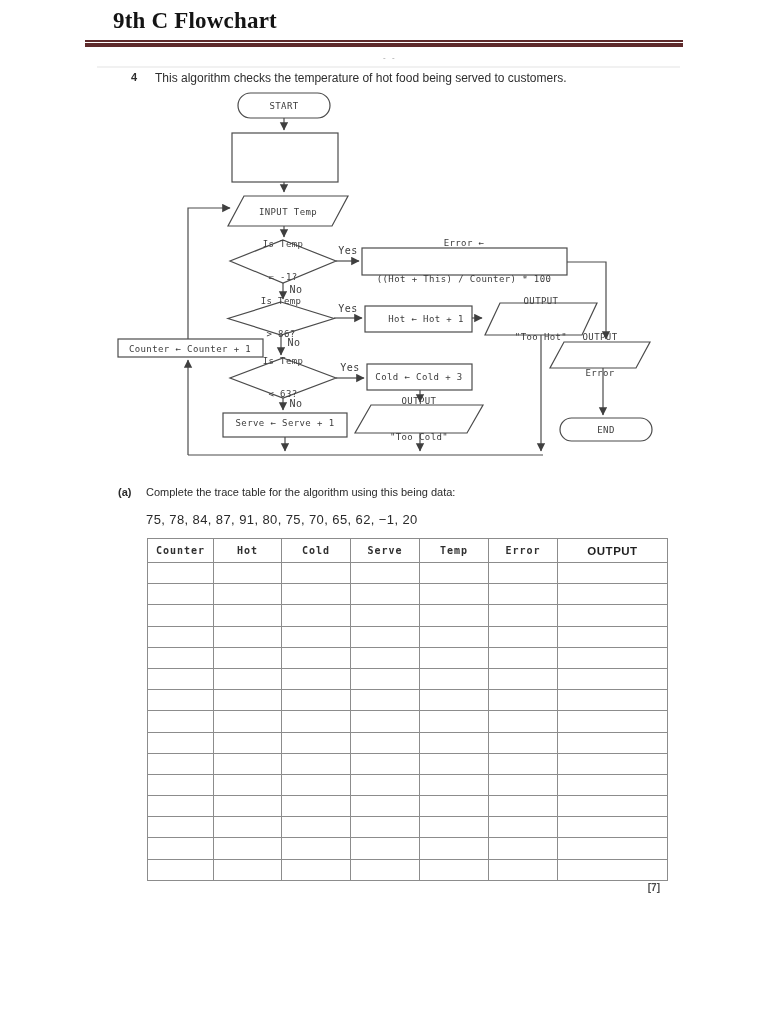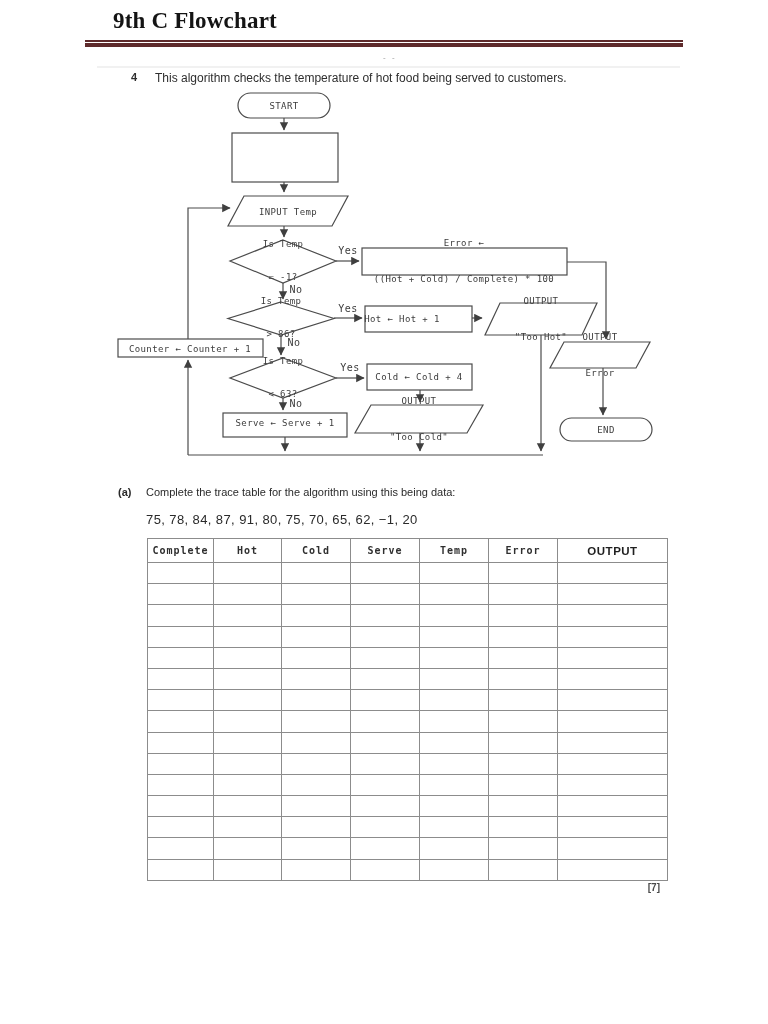--- a/index.html
+++ b/index.html
@@ -116,47 +116,47 @@
 
   <div class="fc-label" style="left:283px;top:261px;">
     <span>Is Temp</span>
     <span>= -1?</span>
   </div>
   <div class="fc-label fc-small" style="left:348px;top:250px;">Yes</div>
   <div class="fc-label fc-small" style="left:296px;top:289px;">No</div>
 
   <div class="fc-label" style="left:464px;top:261px;line-height:12px;">
     <span>Error ←</span>
-    <span>((Hot + Cold) / Complete) * 100</span>
+    <span>((Hot + This) / Counter) * 100</span>
   </div>
 
   <div class="fc-label" style="left:281px;top:318px;">
     <span>Is Temp</span>
     <span>&gt; 86?</span>
   </div>
   <div class="fc-label fc-small" style="left:348px;top:308px;">Yes</div>
   <div class="fc-label fc-small" style="left:294px;top:342px;">No</div>
 
-  <div class="fc-label" style="left:402px;top:319px;">Hot ← Hot + 1</div>
+  <div class="fc-label" style="left:426px;top:319px;">Hot ← Hot + 1</div>
 
   <div class="fc-label" style="left:541px;top:319px;line-height:12px;">
     <span>OUTPUT</span>
     <span>"Too Hot"</span>
   </div>
 
   <div class="fc-label" style="left:190px;top:349px;">Counter ← Counter + 1</div>
 
   <div class="fc-label" style="left:283px;top:378px;">
     <span>Is Temp</span>
     <span>&lt; 63?</span>
   </div>
   <div class="fc-label fc-small" style="left:350px;top:367px;">Yes</div>
   <div class="fc-label fc-small" style="left:296px;top:403px;">No</div>
 
-  <div class="fc-label" style="left:419px;top:377px;">Cold ← Cold + 4</div>
+  <div class="fc-label" style="left:419px;top:377px;">Cold ← Cold + 3</div>
 
   <div class="fc-label" style="left:419px;top:419px;line-height:12px;">
     <span>OUTPUT</span>
     <span>"Too Cold"</span>
   </div>
 
   <div class="fc-label" style="left:285px;top:423px;">Serve ← Serve + 1</div>
 
   <div class="fc-label" style="left:600px;top:355px;line-height:12px;">
     <span>OUTPUT</span>
@@ -174,21 +174,21 @@
       <col style="width:66px">
         <col style="width:68px">
         <col style="width:69px">
       <col style="width:69px">
         <col style="width:69px">
         <col style="width:69px">
       <col style="width:110px">
     </colgroup>
     <thead>
       <tr>
-        <th class="mono-h">Complete</th>
+        <th class="mono-h">Counter</th>
         <th class="mono-h">Hot</th>
         <th class="mono-h">Cold</th>
         <th class="mono-h">Serve</th>
         <th class="mono-h">Temp</th>
         <th class="mono-h">Error</th>
         <th class="sans-h">OUTPUT</th>
       </tr>
     </thead>
     <tbody>
         <tr>

